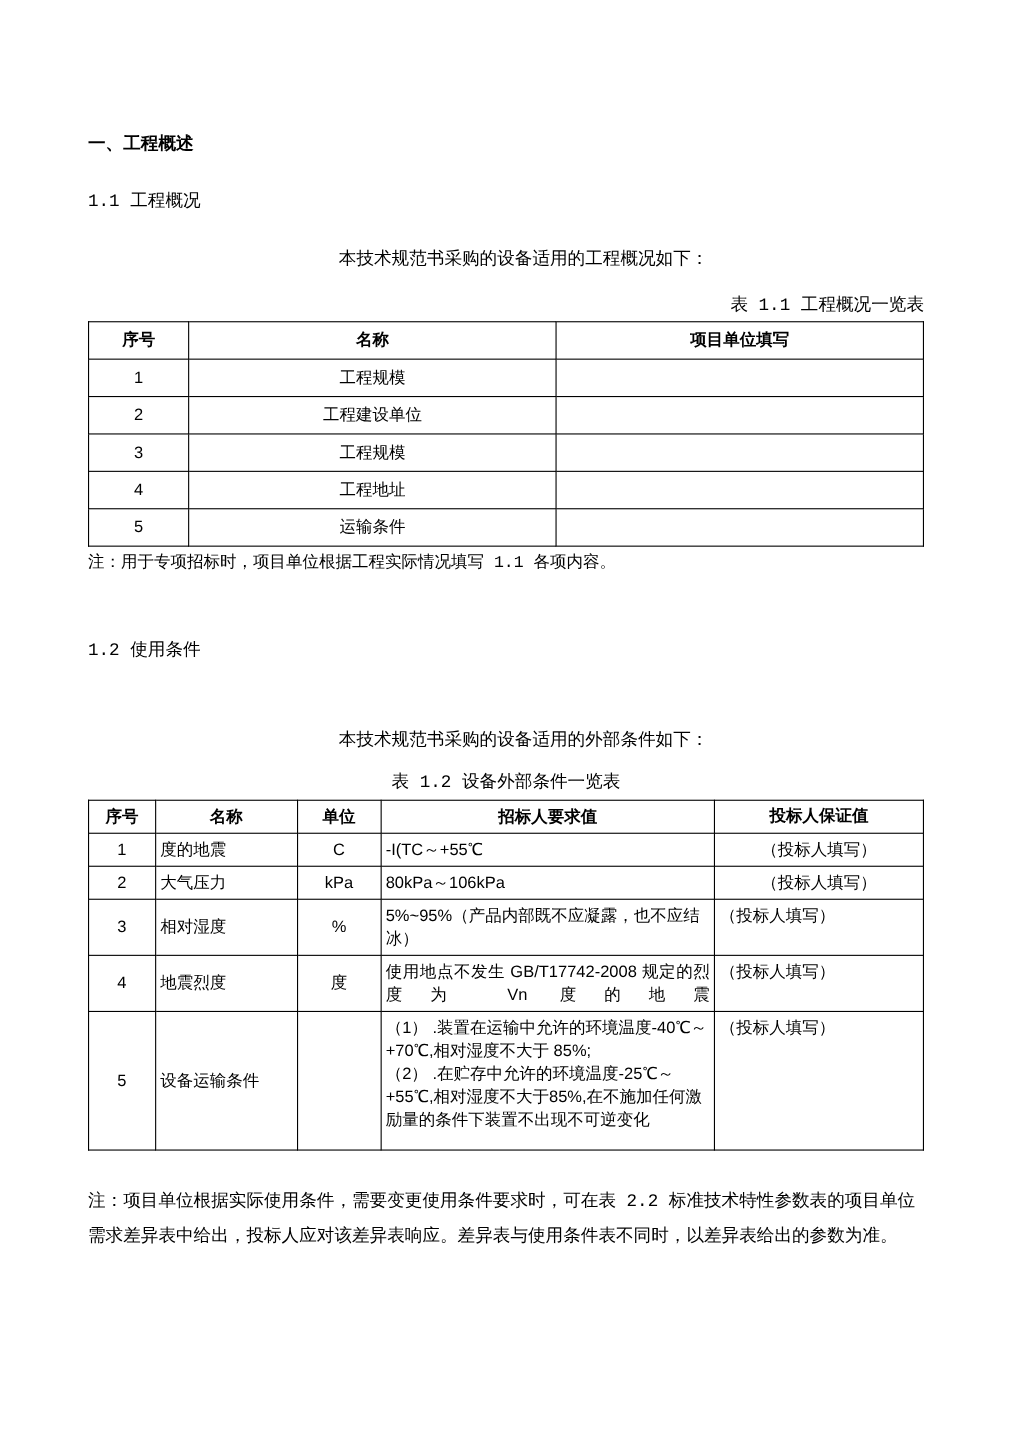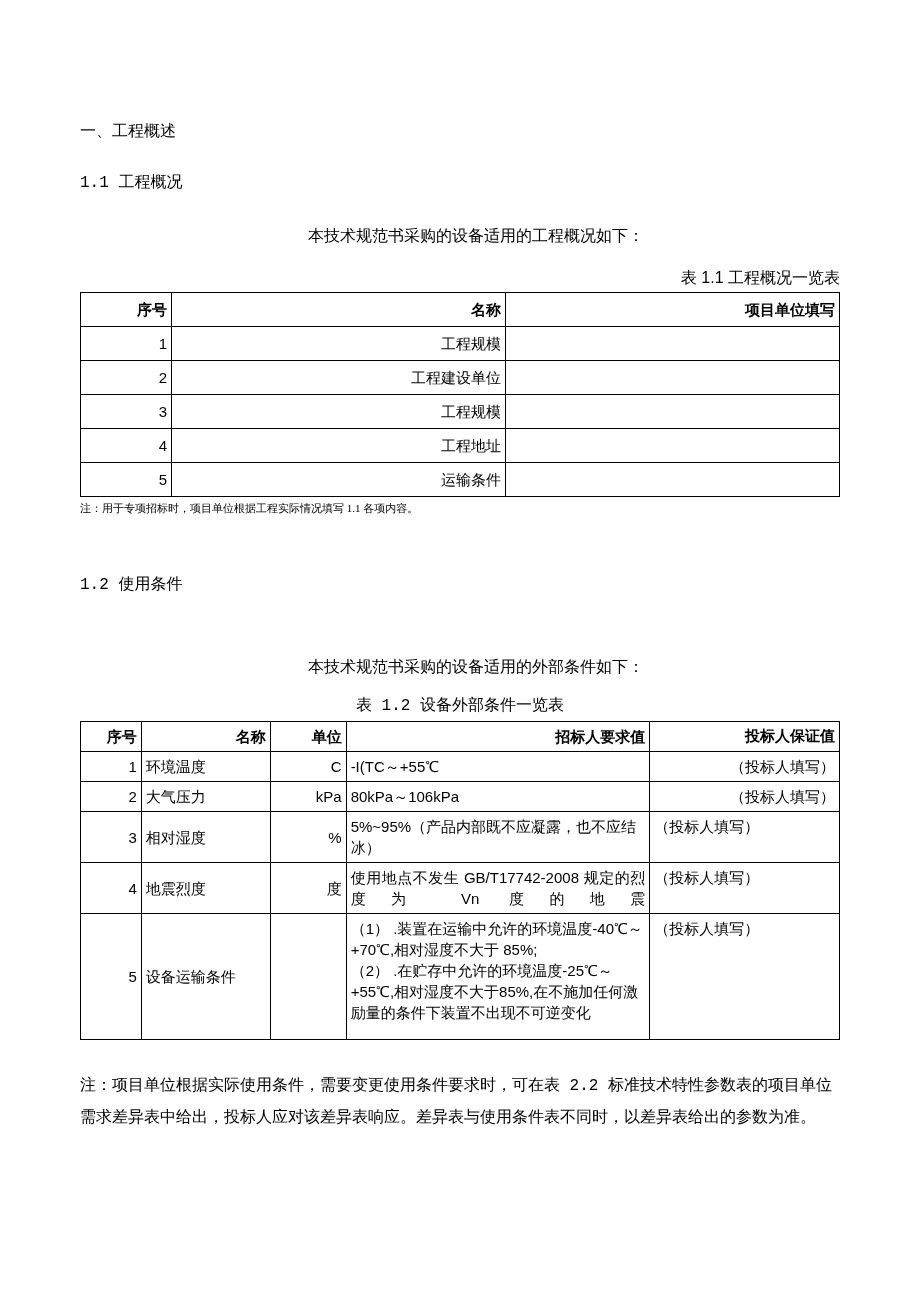--- a/index.html
+++ b/index.html
@@ -6,62 +6,62 @@
     body {
       font-family: "SimSun", "宋体", serif;
       background: #fff;
       width: 920px;
       padding: 120px 80px 60px 80px;
       font-size: 16px;
       color: #000;
       line-height: 1.4;
     }
     .h1 {
-      font-weight: normal;
+      font-weight: bold;
       margin-bottom: 30px;
     }
     .h2 {
       font-family: Liberation Mono, monospace;
       margin: 28px 0 30px 0;
     }
     .para {
       margin-bottom: 20px;
       text-indent: 2em;
       text-align: center;
     }
     .caption-right {
       text-align: right;
-      font-family: Liberation Sans, sans-serif;
+      font-family: Liberation Mono, monospace;
       margin-bottom: 2px;
     }
     .caption-center {
       text-align: center;
       font-family: Liberation Mono, monospace;
       margin-bottom: 4px;
     }
     table {
       border-collapse: collapse;
       width: 100%;
       font-family: Arial, "SimSun", serif;
       font-size: 15px;
     }
     th, td {
       border: 1px solid #000;
-      text-align: right;
+      text-align: center;
       vertical-align: middle;
       padding: 4px 4px;
     }
     .table1 th, .table1 td { height: 34px; padding: 6px 4px; }
     .table1 .col-seq { width: 12%; }
     .table1 .col-name { width: 44%; }
     .table1 .col-fill { width: 44%; }
     .note {
-      font-size: 11px;
+      font-size: 15px;
       margin-top: 4px;
-      font-family: Liberation Serif, serif;
+      font-family: Liberation Mono, monospace;
     }
     .table2 .col-seq { width: 8%; }
     .table2 .col-name { width: 17%; }
     .table2 .col-unit { width: 10%; }
     .table2 .col-req { width: 40%; }
     .table2 .col-bid { width: 25%; font-family: Liberation Serif, serif; }
     .table2 td.left { text-align: left; padding-left: 4px; }
     .table2 td.topleft { text-align: left; padding-left: 4px; vertical-align: top; }
     .note2 {
       margin-top: 30px;
@@ -126,21 +126,21 @@
   <tbody>
       <tr>
     <th class="col-seq">序号</th>
     <th class="col-name">名称</th>
     <th class="col-unit">单位</th>
     <th class="col-req">招标人要求值</th>
     <th class="col-bid">投标人保证值</th>
   </tr>
   <tr>
     <td>1</td>
-    <td class="left">环境温度</td>
+    <td class="left">度的地震</td>
     <td>C</td>
     <td class="left">-I(TC～+55℃</td>
     <td>（投标人填写）</td>
   </tr>
   <tr>
     <td>2</td>
     <td class="left">大气压力</td>
     <td>kPa</td>
     <td class="left">80kPa～106kPa</td>
     <td>（投标人填写）</td>

